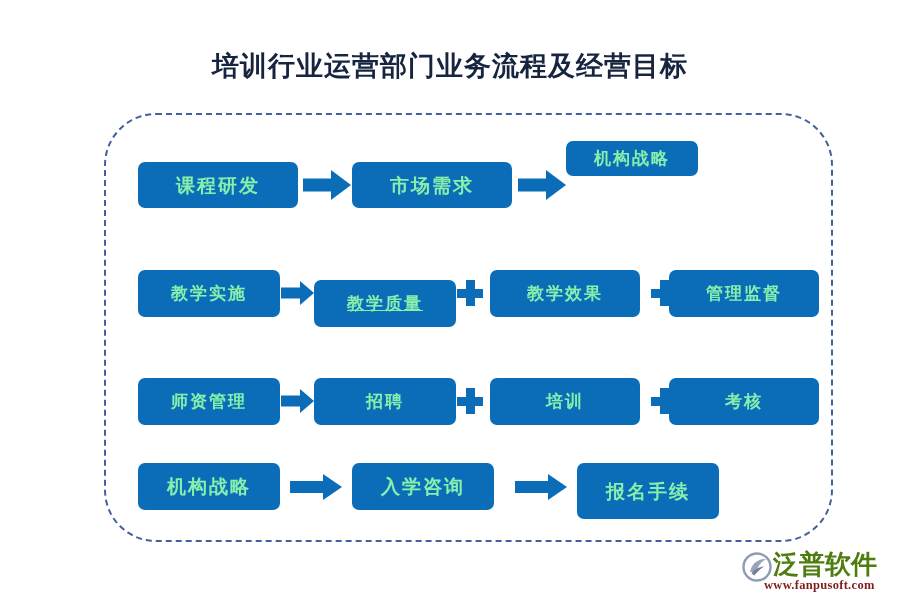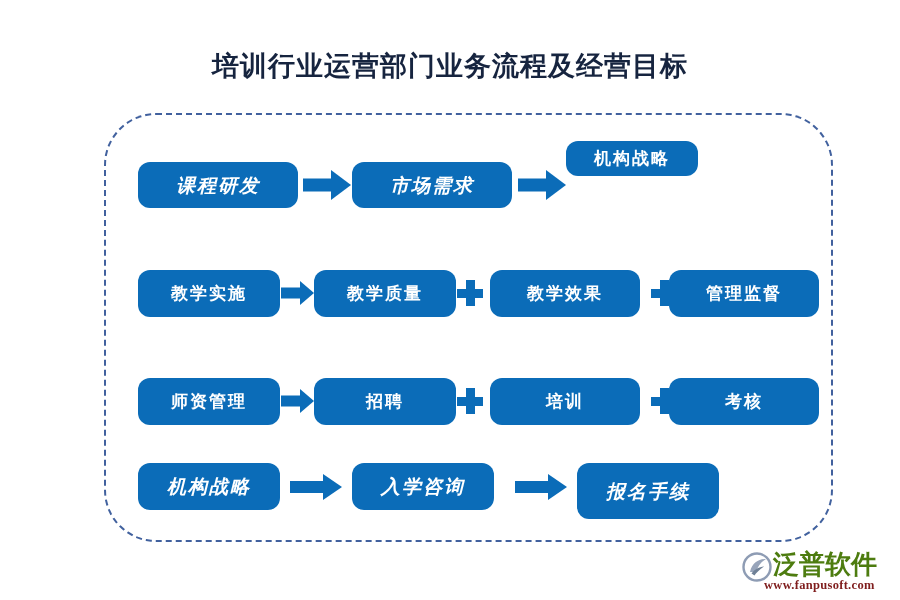--- a/index.html
+++ b/index.html
@@ -48,34 +48,34 @@
     border: 2px dashed #41619e;
     border-radius: 52px;
     box-sizing: border-box;
     background: transparent;
   }
 
   
   .node {
     position: absolute;
     background: #0b6cb8;
-    color: #ffffff;
-    border-radius: 12px;
+    color: #86efac;
+    border-radius: 7px;
     display: flex;
     align-items: center;
     justify-content: center;
     font-weight: bold;
     font-family: "Liberation Serif", "DejaVu Serif", serif;
     letter-spacing: 2px;
     box-sizing: border-box;
     line-height: 1;
     white-space: nowrap;
   }
 
-  .node.big   { font-size: 19px; font-style: italic; }
+  .node.big   { font-size: 19px; }
   .node.mid   { font-size: 17px; }
 
   
   .arrow {
     position: absolute;
     display: block;
   }
   .arrow .shaft {
     position: absolute;
     background: #0b6cb8;
@@ -169,21 +169,21 @@
   <div class="node mid" style="left:566px; top:141px; width:132px; height:35px;">机构战略</div>
 
 
   <div class="node mid" style="left:138px; top:270px; width:142px; height:47px;">教学实施</div>
 
   <div class="arrow" style="left:281px; top:281px; width:33px; height:24px;">
     <span class="shaft" style="width:20px; height:11px;"></span>
     <span class="head" style="border-width:12px 0 12px 14px;"></span>
   </div>
 
-  <div class="node mid" style="left:314px; top:270px; width:142px; height:47px;">教学质量</div>
+  <div class="node mid" style="left:314px; top:280px; width:142px; height:47px;text-decoration:underline;">教学质量</div>
 
   <div class="plus" style="left:457px; top:280px; width:26px; height:26px;">
     <span class="bar-h" style="left:0; top:9px; width:26px; height:9px;"></span>
     <span class="bar-v" style="left:9px; top:0; width:9px; height:26px;"></span>
   </div>
 
   <div class="node mid" style="left:490px; top:270px; width:150px; height:47px;">教学效果</div>
 
   <div class="plus" style="left:651px; top:280px; width:26px; height:26px;">
     <span class="bar-h" style="left:0; top:9px; width:26px; height:9px;"></span>

